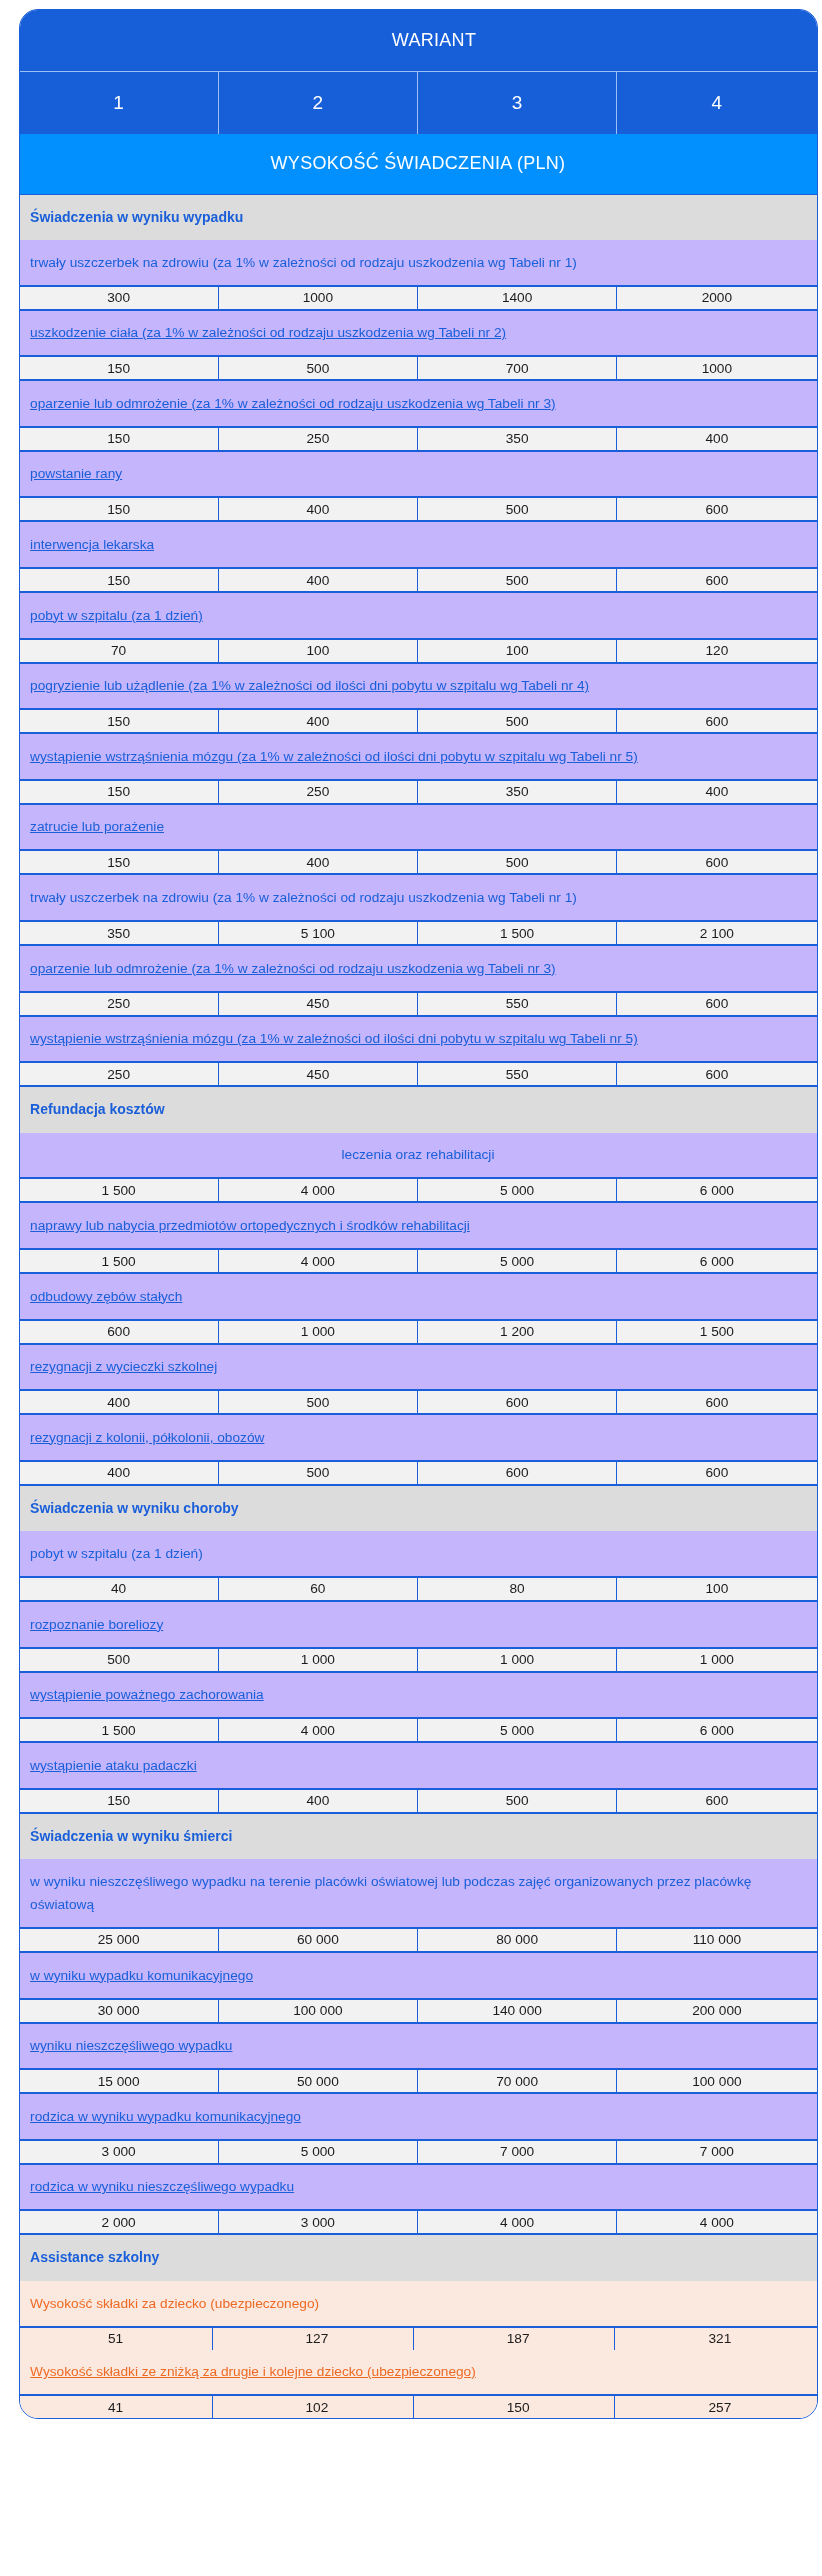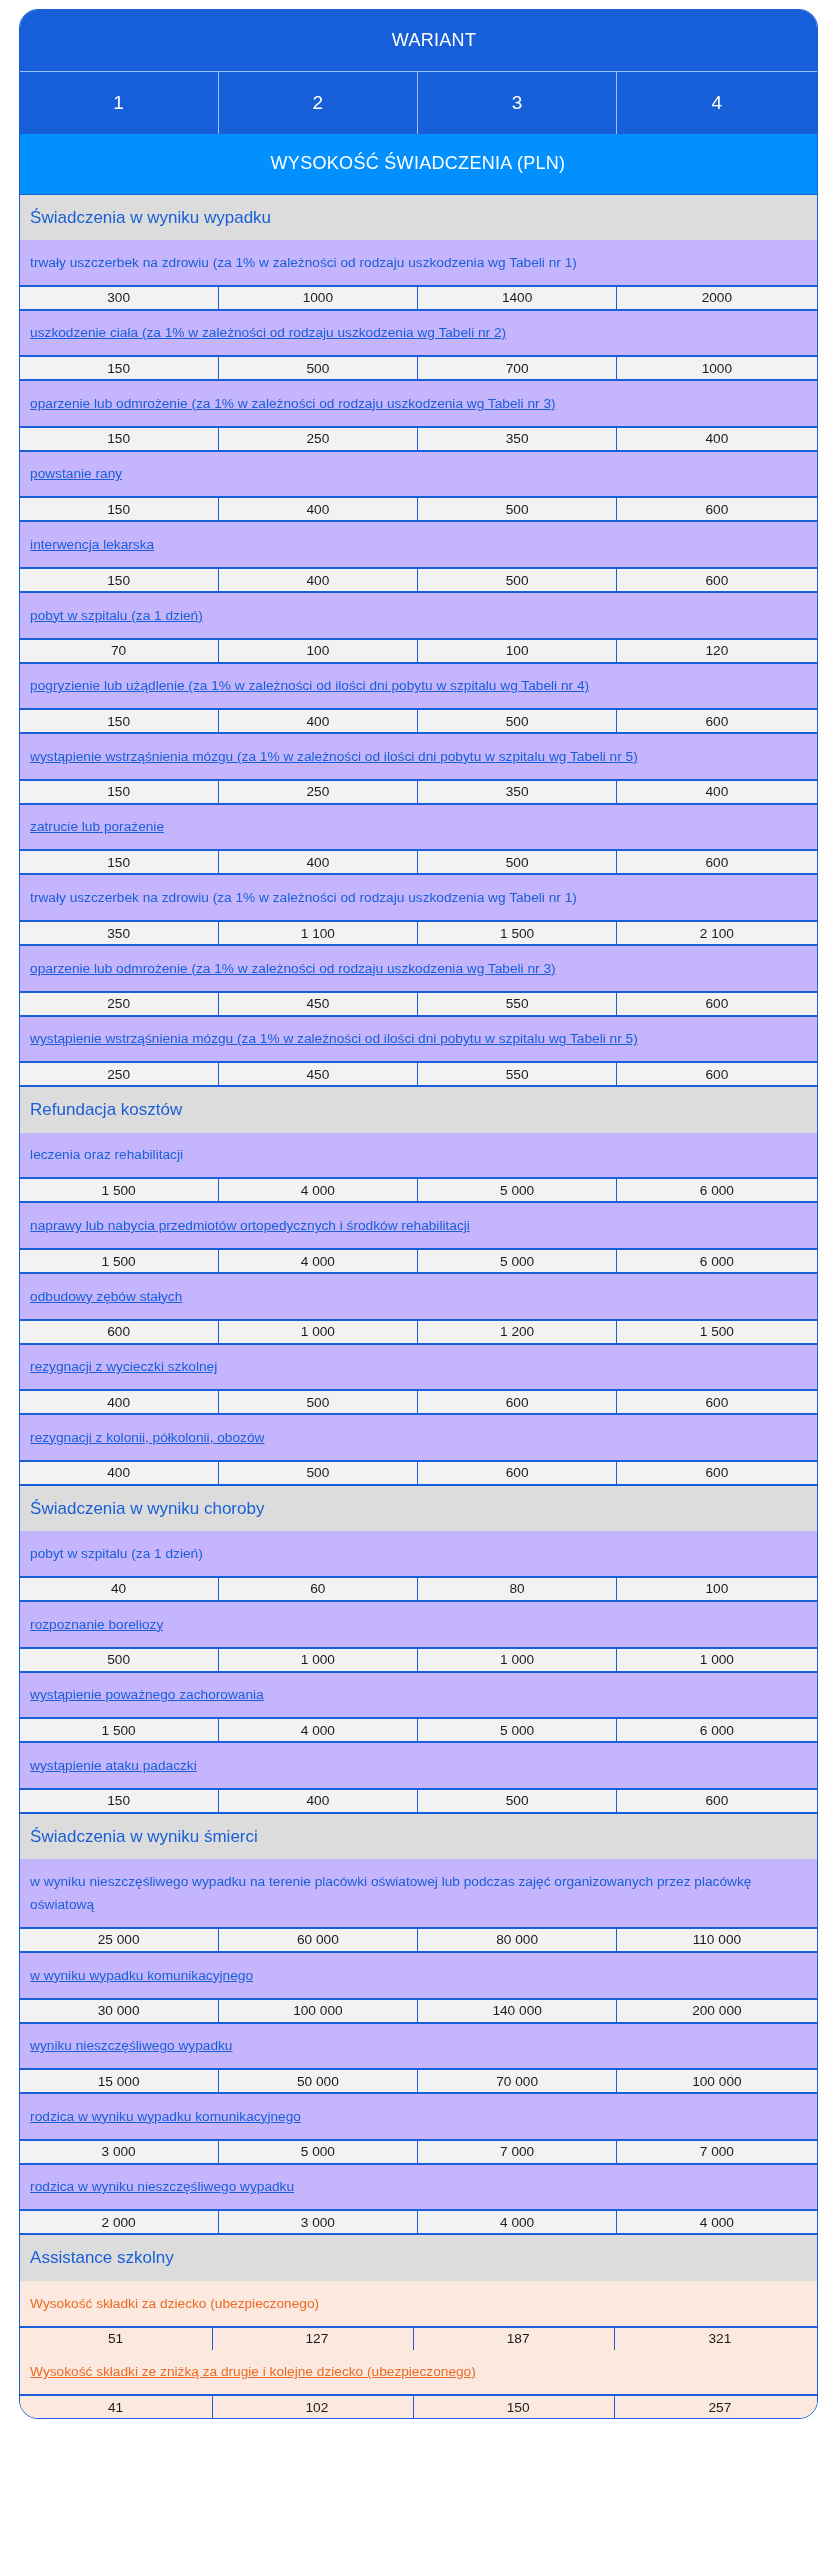--- a/index.html
+++ b/index.html
@@ -40,22 +40,22 @@
     background: #0290fe;
     color: #ffffff;
     font-size: 18px;
     display: flex; align-items: center; justify-content: center;
     border-bottom: 1.6px solid #1a5fd9;
     letter-spacing: 0.3px;
   }
   .section {
     background: #dcdcdc;
     color: #1a5fd9;
-    font-weight: normal;
-    font-size: 17px;
+    font-weight: bold;
+    font-size: 14px;
     line-height: 23px;
     padding: 11px 10.6px 11.6px 10.6px;
   }
   .label {
     background: #c4b5fd;
     color: #1a5fd9;
     font-size: 13.7px;
     line-height: 23px;
     padding: 10.6px 10.6px 11px 10.6px;
     border-top: 2.1px solid #1a5fd9;
@@ -154,42 +154,42 @@
           <div class="c">150</div>
           <div class="c">400</div>
           <div class="c">500</div>
           <div class="c">600</div>
         </div>
       </div>
       <div>
         <div class="label" style="border-top: none;">trwały uszczerbek na zdrowiu (za 1% w zależności od rodzaju uszkodzenia wg Tabeli nr 1)</div>
         <div class="values">
           <div class="c">350</div>
-          <div class="c">1 100</div>
+          <div class="c">5 100</div>
           <div class="c">1 500</div>
           <div class="c">2 100</div>
         </div>
         <div class="label">oparzenie lub odmrożenie (za 1% w zależności od rodzaju uszkodzenia wg Tabeli nr 3)</div>
         <div class="values">
           <div class="c">250</div>
           <div class="c">450</div>
           <div class="c">550</div>
           <div class="c">600</div>
         </div>
         <div class="label">wystąpienie wstrząśnienia mózgu (za 1% w zależności od ilości dni pobytu w szpitalu wg Tabeli nr 5)</div>
         <div class="values">
           <div class="c">250</div>
           <div class="c">450</div>
           <div class="c">550</div>
           <div class="c">600</div>
         </div>
       </div>
       <div class="section">Refundacja kosztów</div>
       <div>
-        <div class="label" style="border-top: none;">leczenia oraz rehabilitacji</div>
+        <div class="label" style="border-top: none; text-align: center;">leczenia oraz rehabilitacji</div>
         <div class="values">
           <div class="c">1 500</div>
           <div class="c">4 000</div>
           <div class="c">5 000</div>
           <div class="c">6 000</div>
         </div>
         <div class="label">naprawy lub nabycia przedmiotów ortopedycznych i środków rehabilitacji</div>
         <div class="values">
           <div class="c">1 500</div>
           <div class="c">4 000</div>

